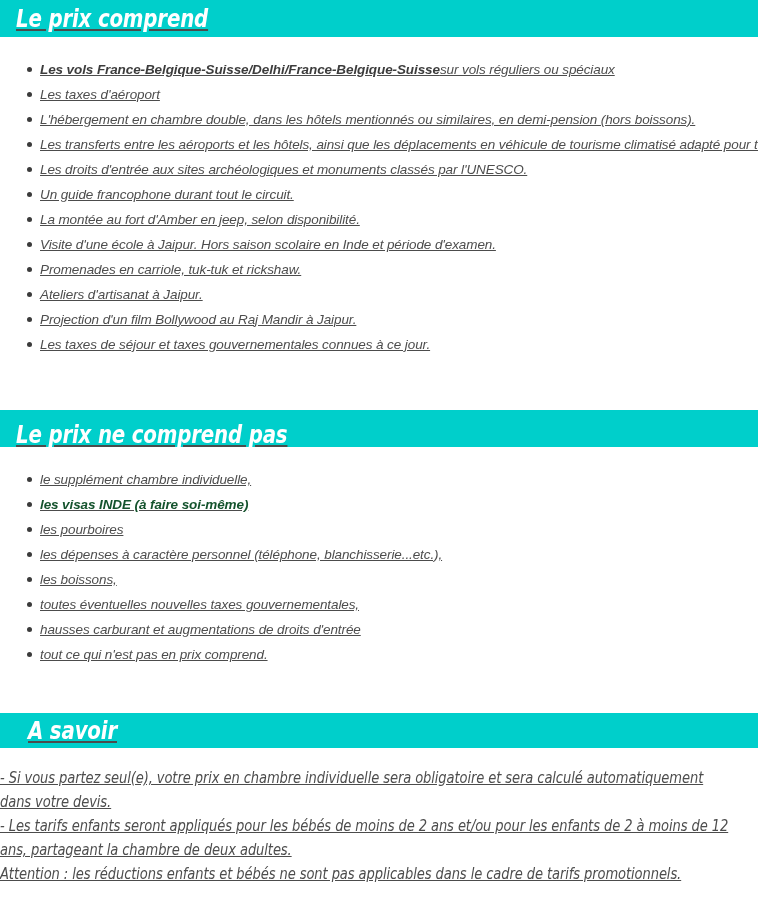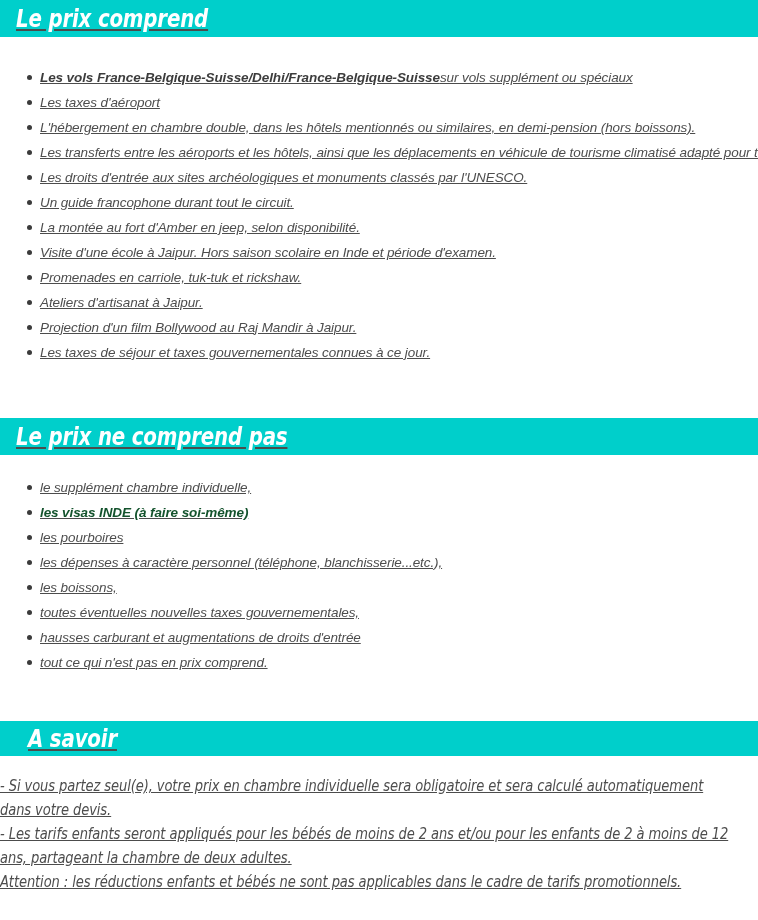--- a/index.html
+++ b/index.html
@@ -27,21 +27,21 @@
 
   
   .section-bar {
     background: #00cfcb;
     width: 100%;
     box-sizing: border-box;
     display: flex;
     align-items: center;
   }
   .section-bar.bar-1 { height: 37px; padding-left: 16px; }
-  .section-bar.bar-2 { height: 37px; padding-left: 16px; }
+  .section-bar.bar-2 { height: 37px; padding-left: 16px; align-items: flex-end; }
   .section-bar.bar-3 { height: 35px; padding-left: 28px; }
 
   .section-title {
     color: #ffffff;
     font-family: "Liberation Sans Narrow", "DejaVu Sans Condensed", "Liberation Sans", sans-serif;
     font-style: italic;
     font-weight: bold;
     font-size: 25px;
     line-height: 1;
     letter-spacing: -0.2px;
@@ -76,21 +76,21 @@
     margin-top: -2.5px;
     border-radius: 50%;
     background: #3b3b3b;
   }
   .bullet-item.bold-all {
     font-weight: bold;
     color: #14532d;
   }
 
   
-  .list-included { margin-top: 12px; }
+  .list-included { margin-top: 4px; }
   .list-included .bullet-item { height: 25px; display: flex; align-items: center; }
   .list-excluded .bullet-item { height: 25px; display: flex; align-items: center; }
 
   .spacer-after-bar-1 { height: 16px; }
   .spacer-after-bar-2 { height: 20px; }
   .spacer-after-bar-3 { height: 18px; }
   .spacer-between-1-2 { height: 53px; }
   .spacer-between-2-3 { height: 46px; }
 
   
@@ -117,21 +117,21 @@
 
   <div class="section-bar bar-1">
     <span class="section-title">Le prix comprend</span>
   </div>
 
   <div class="spacer-after-bar-1"></div>
 
   <ul class="bullet-list list-included">
     <li class="bullet-item">
       <span style="font-weight:bold;color:#3c3c3c;">Les vols France-Belgique-Suisse/Delhi/France-Belgique-Suisse</span>
-        <span> sur vols supplément ou spéciaux</span>
+        <span> sur vols réguliers ou spéciaux</span>
     </li>
     <li class="bullet-item">
       <span>Les taxes d'aéroport</span>
     </li>
     <li class="bullet-item">
       <span>L'hébergement en chambre double, dans les hôtels mentionnés ou similaires, en demi-pension (hors boissons).</span>
     </li>
     <li class="bullet-item">
       <span>Les transferts entre les aéroports et les hôtels, ainsi que les déplacements en véhicule de tourisme climatisé adapté pour tout le circuit.</span>
     </li>

